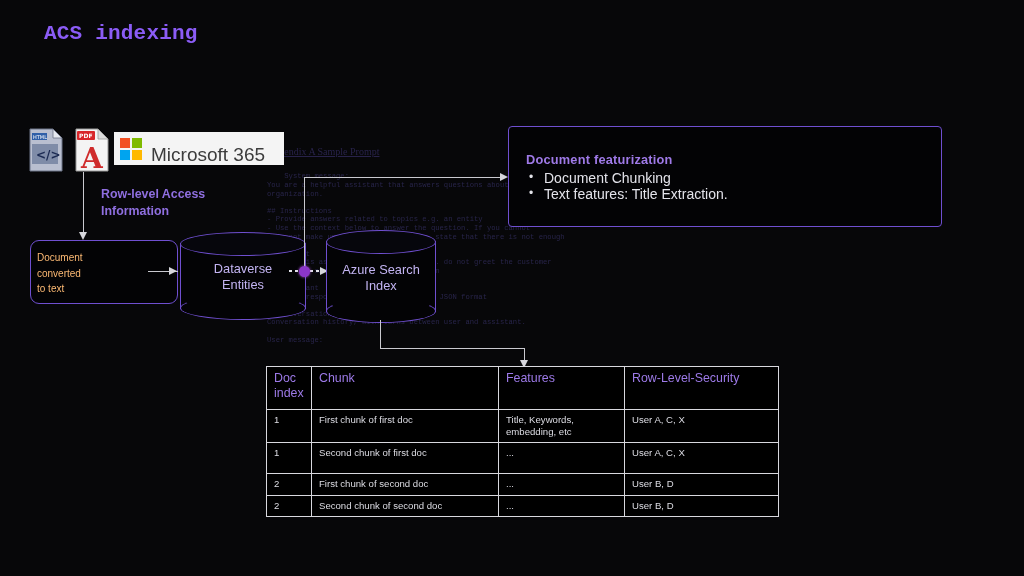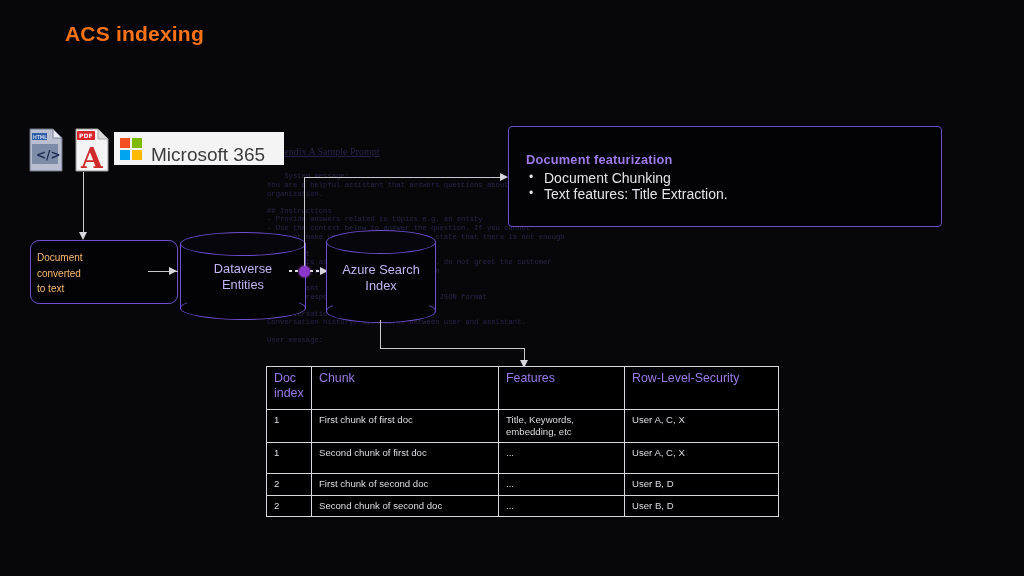--- a/index.html
+++ b/index.html
@@ -16,27 +16,28 @@
     position: relative;
     width: 1024px;
     height: 576px;
     background: #070709;
     overflow: hidden;
   }
 
   
   #slide-title {
     position: absolute;
-    left: 65px;
+    left: 44px;
     top: 22px;
     font-size: 21px;
     font-weight: bold;
-    color: #f97316;
+    color: #8b5cf6;
     letter-spacing: 0.2px;
     white-space: nowrap;
+    font-family: Liberation Mono, monospace;
   }
 
   
   .ghost-doc {
     position: absolute;
     left: 267px;
     top: 131px;
     width: 420px;
     height: 260px;
     font-family: "Liberation Mono", monospace;
@@ -344,20 +345,22 @@
         <i style="background:#00a4ef"></i>
           <i style="background:#ffb900"></i>
       </div>
       <span id="ms365-text">Microsoft 365</span>
     </div>
   </div>
 
   <div class="line vline" style="left:83px; top:172px; height:62px;"></div>
   <div class="arrow-head arrow-down" style="left:79px; top:232px;"></div>
 
+  <div id="rla-label">Row-level Access
+Information</div>
 
   <div class="rbox" id="doc-converted-box">
     <div id="doc-converted-label">Document
 converted
 to text</div>
   </div>
 
   <div class="line hline" style="left:178px; top:271px; width:0px;"></div>
   <div class="line hline" style="left:148px; top:271px; width:30px;"></div>
   <div class="arrow-head arrow-right" style="left:169px; top:267px;"></div>

